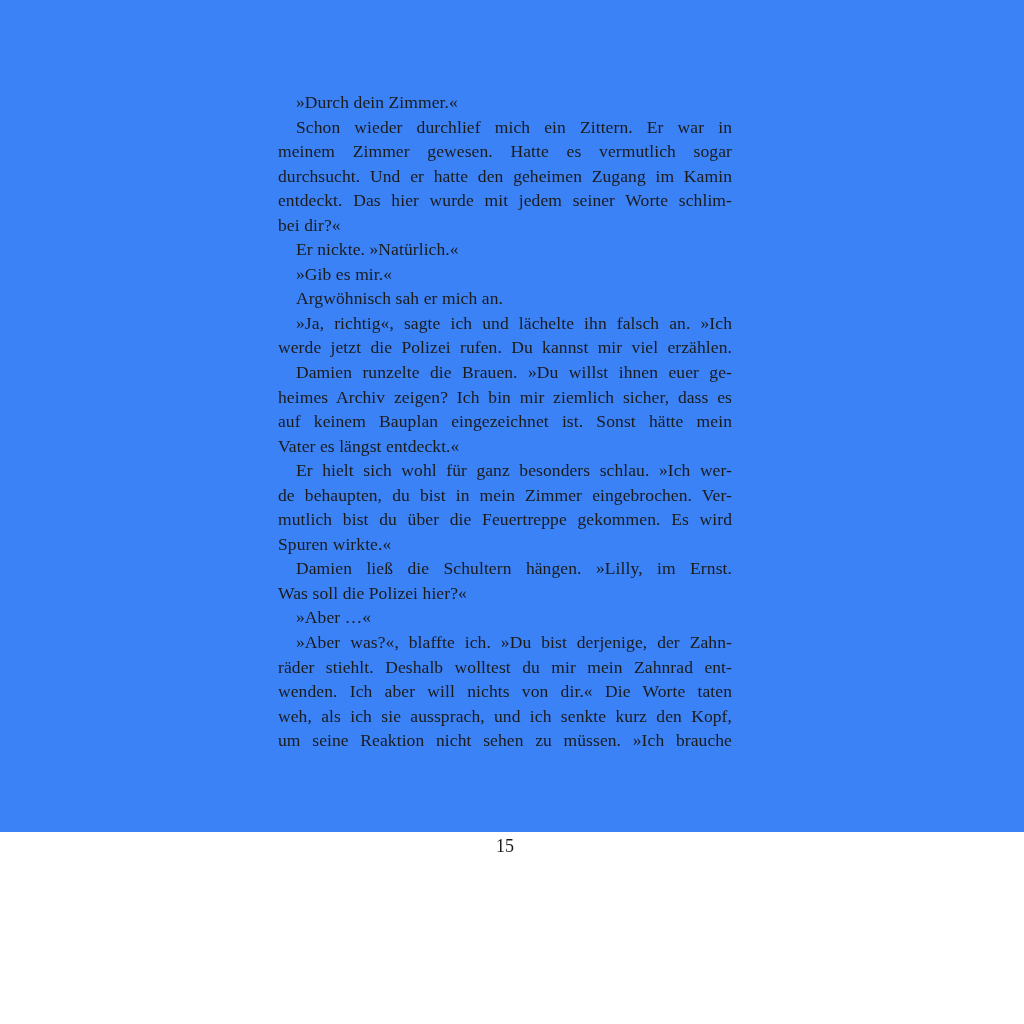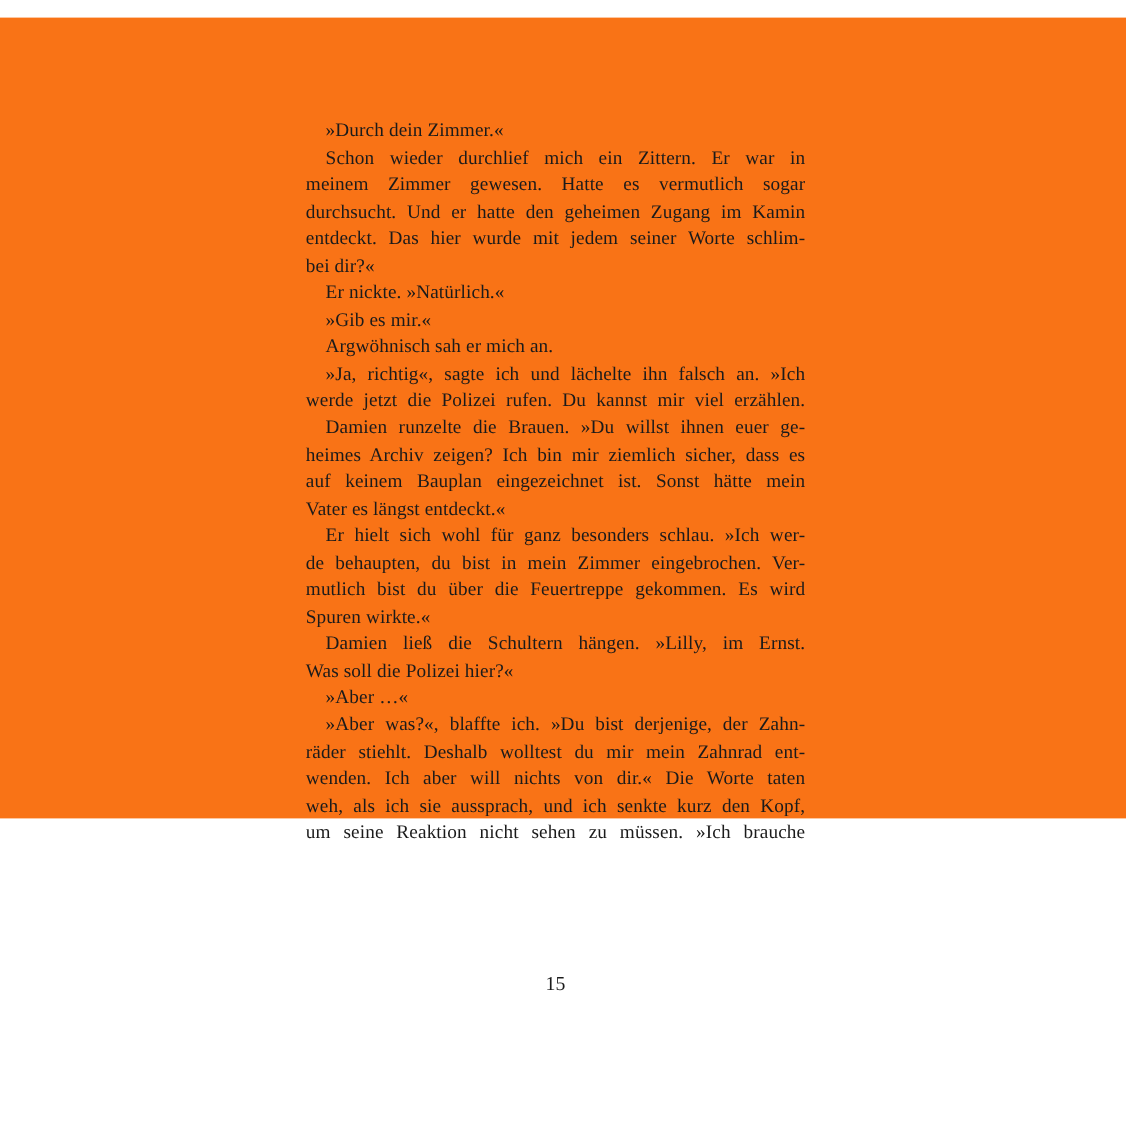--- a/index.html
+++ b/index.html
@@ -7,23 +7,22 @@
     width: 1024px;
     height: 1024px;
     background: #ffffff;
     font-family: "Liberation Serif", serif;
     overflow: hidden;
   }
   .book-page {
     position: absolute;
     left: 0; top: 0;
     width: 1024px;
-    height: 728px;
-    background: #f97316;
-    margin-top: 16px;
+    height: 832px;
+    background: #3b82f6;
   }
   .page-text {
     position: absolute;
     left: 278px;
     top: 90px;
     width: 454px;
     color: #1b1b1b;
     font-size: 17.5px;
     line-height: 24.55px;
     letter-spacing: 0.1px;
@@ -37,21 +36,21 @@
   .line.just {
     text-align: justify;
     text-align-last: justify;
   }
   .line.first {
     text-indent: 18px;
   }
   .page-number {
     position: absolute;
     left: 278px;
-    top: 866px;
+    top: 834px;
     width: 454px;
     text-align: center;
     color: #1b1b1b;
     font-size: 18px;
     line-height: 24px;
   }
 </style>
 </head>
 <body>
 

